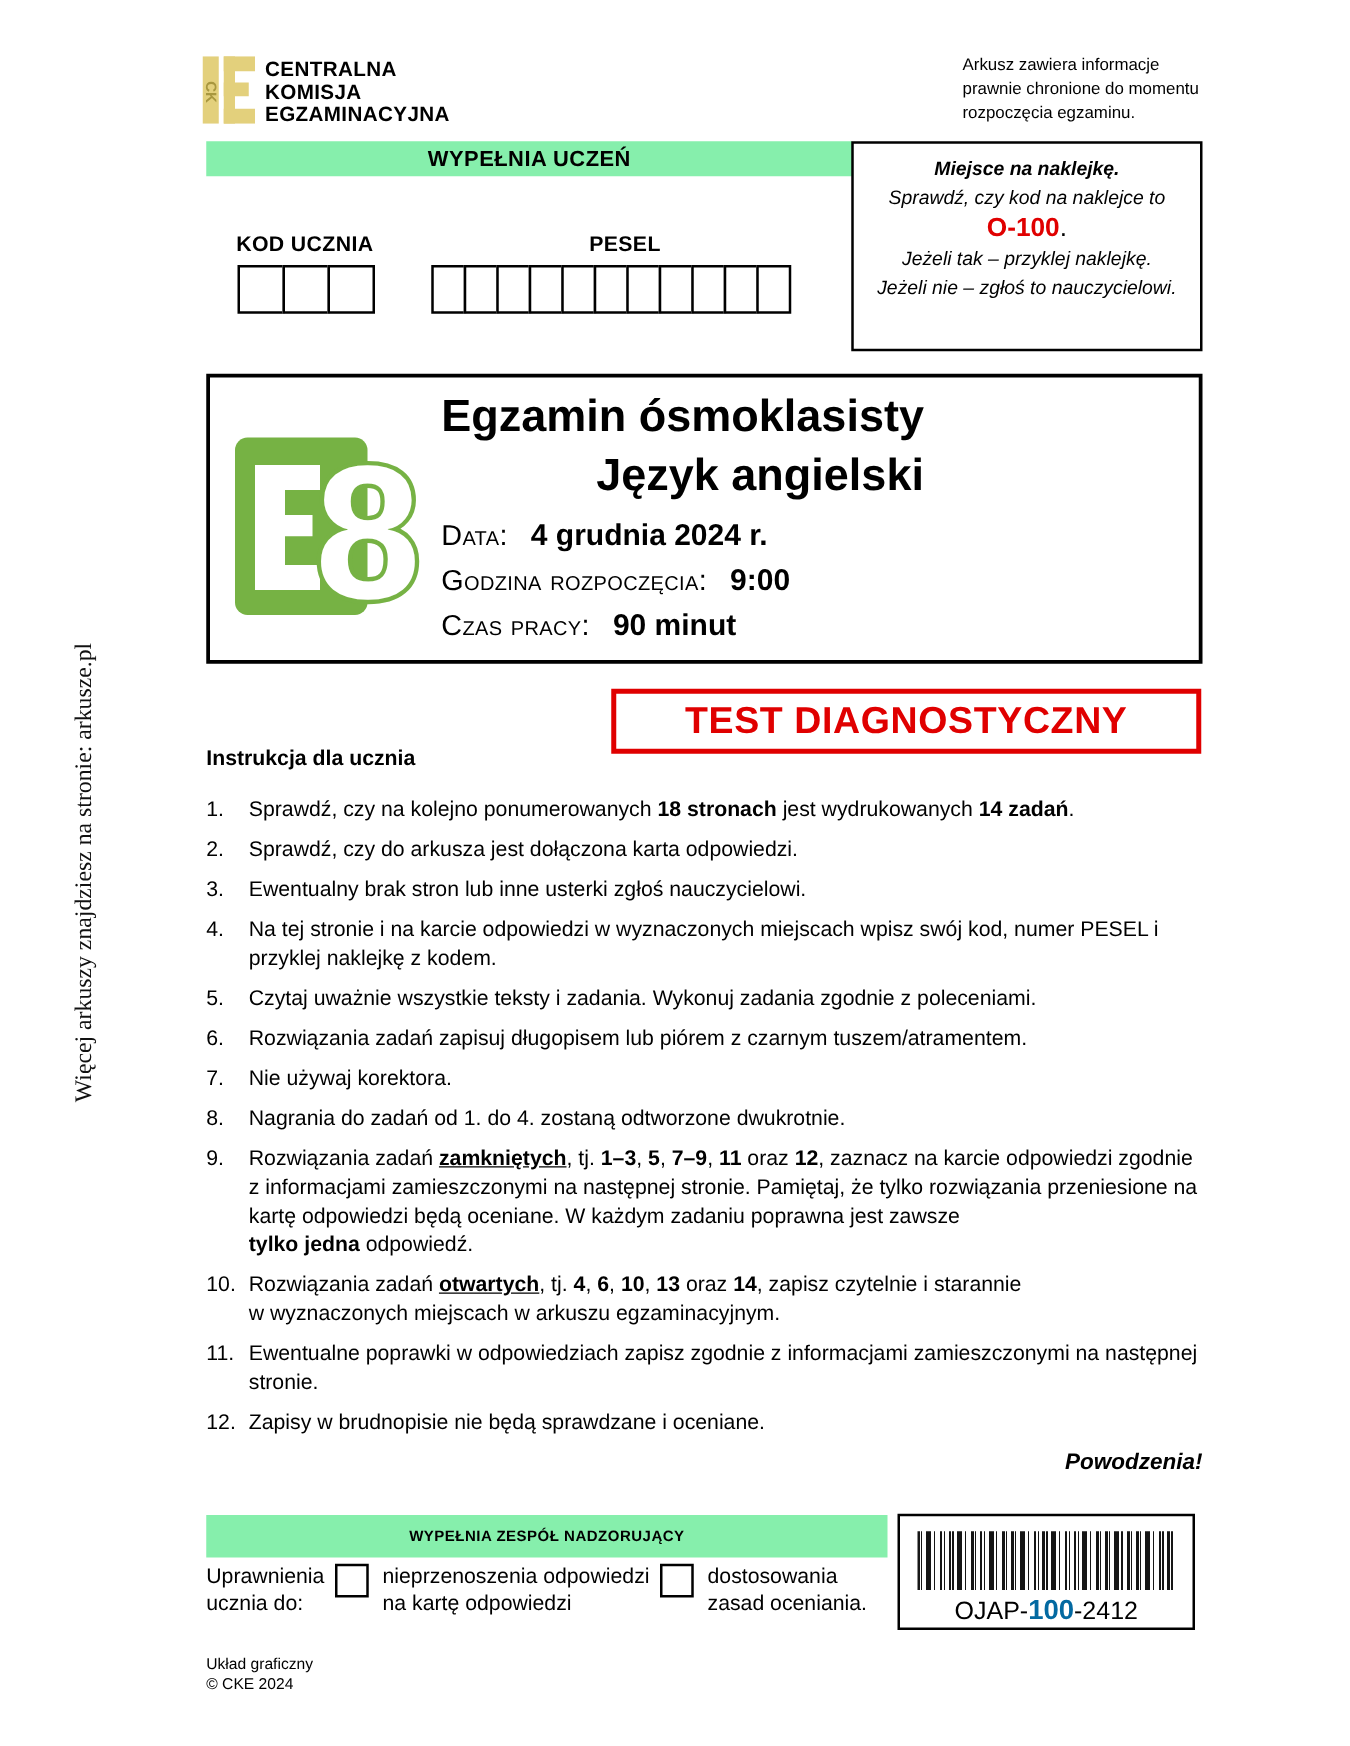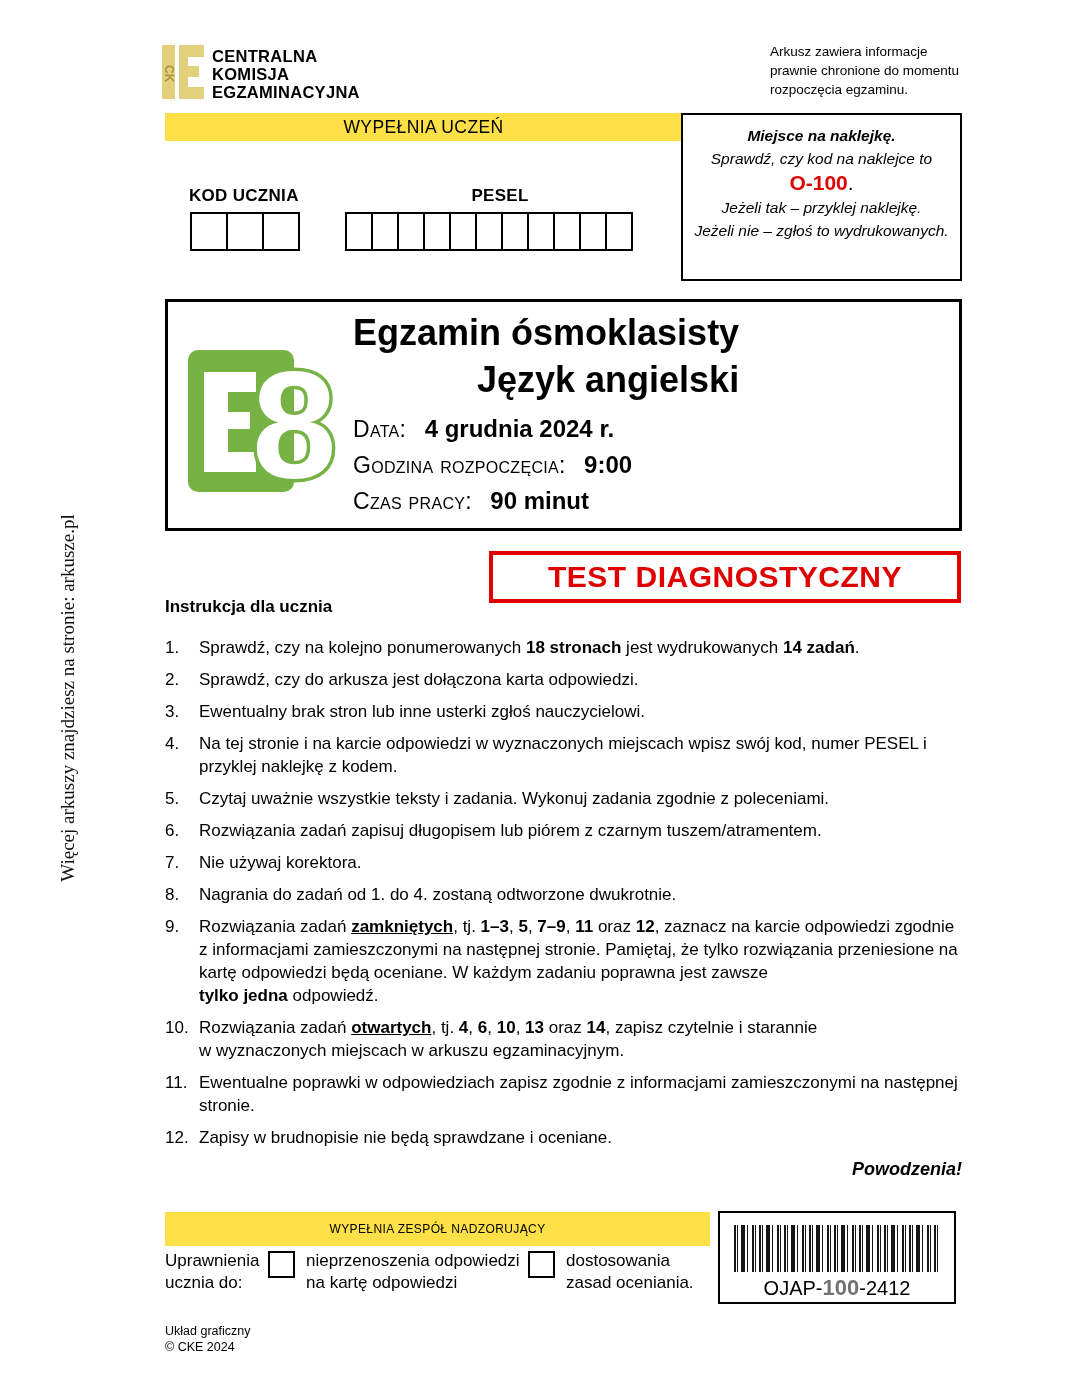--- a/index.html
+++ b/index.html
@@ -9,22 +9,22 @@
   .b{font-weight:bold;}
   .u{text-decoration:underline;}
   .i{font-style:italic;}
 
   
   .cke-logo{left:162px;top:45px;width:42px;height:54px;}
   .org-name{left:212px;top:47px;font-size:16.5px;font-weight:bold;line-height:18px;letter-spacing:.3px;}
   .legal{left:770px;top:42px;font-size:13.5px;line-height:19px;}
 
   
-  .bar{background:#fde047;display:flex;align-items:center;justify-content:center;
-       font-weight:normal;}
+  .bar{background:#86efac;display:flex;align-items:center;justify-content:center;
+       font-weight:bold;}
   .bar1{left:165px;top:113px;width:517px;height:28px;font-size:17.5px;letter-spacing:.4px;}
   .bar2{left:165px;top:1212px;width:545px;height:34px;font-size:12px;letter-spacing:.4px;}
 
   
   .sticker{left:681px;top:113px;width:281px;height:168px;border:2px solid #000;
            text-align:center;font-size:15.5px;line-height:23px;padding-top:9px;box-sizing:border-box;}
   .sticker .code-line{font-size:21px;line-height:26px;}
   .sticker .code{color:#e00000;font-weight:bold;}
 
   
@@ -68,21 +68,21 @@
   .sup-opt2{position:absolute;left:401px;top:0;width:140px;}
 
   
   .barcode-box{left:718px;top:1211px;width:238px;height:93px;border:2px solid #000;box-sizing:border-box;}
   .bars{position:absolute;left:14px;top:12px;width:206px;height:47px;
         background:repeating-linear-gradient(90deg,
           #161616 0 2px,#fff 2px 3px,#161616 3px 4px,#fff 4px 7px,
           #161616 7px 11px,#fff 11px 13px,#161616 13px 14px,#fff 14px 18px,
           #161616 18px 20px,#fff 20px 21px,#161616 21px 22px,#fff 22px 25px);}
   .barcode-label{position:absolute;left:0;top:62px;width:100%;text-align:center;font-size:20px;}
-  .barcode-label .code{color:#737373;font-weight:bold;font-size:22px;}
+  .barcode-label .code{color:#0369a1;font-weight:bold;font-size:22px;}
 
   
   .footer{left:165px;top:1323px;font-size:12.5px;line-height:16px;}
   .side-text{left:-153px;top:687px;width:442px;text-align:center;
              transform:rotate(-90deg);font-family:"Liberation Serif",serif;
              font-size:19px;color:#111;}
 </style>
 </head>
 <body>
 
@@ -112,21 +112,21 @@
     <div>rozpoczęcia egzaminu.</div>
   </div>
 
   <div class="abs bar bar1">WYPEŁNIA UCZEŃ</div>
 
   <div class="abs sticker">
     <div class="b i">Miejsce na naklejkę.</div>
     <div class="i">Sprawdź, czy kod na naklejce to</div>
     <div class="code-line"><span class="code">O-100</span><span>.</span></div>
     <div class="i">Jeżeli tak – przyklej naklejkę.</div>
-    <div class="i">Jeżeli nie – zgłoś to wydrukowanych.</div>
+    <div class="i">Jeżeli nie – zgłoś to nauczycielowi.</div>
   </div>
 
   <div class="abs field-label" style="left:189px;top:186px;">KOD UCZNIA</div>
   <div class="abs cells kod-cells">
       <div class="cell"></div>
       <div class="cell"></div>
       <div class="cell"></div>
     </div>
 
   <div class="abs field-label" style="left:345px;top:186px;width:310px;text-align:center;">PESEL</div>

